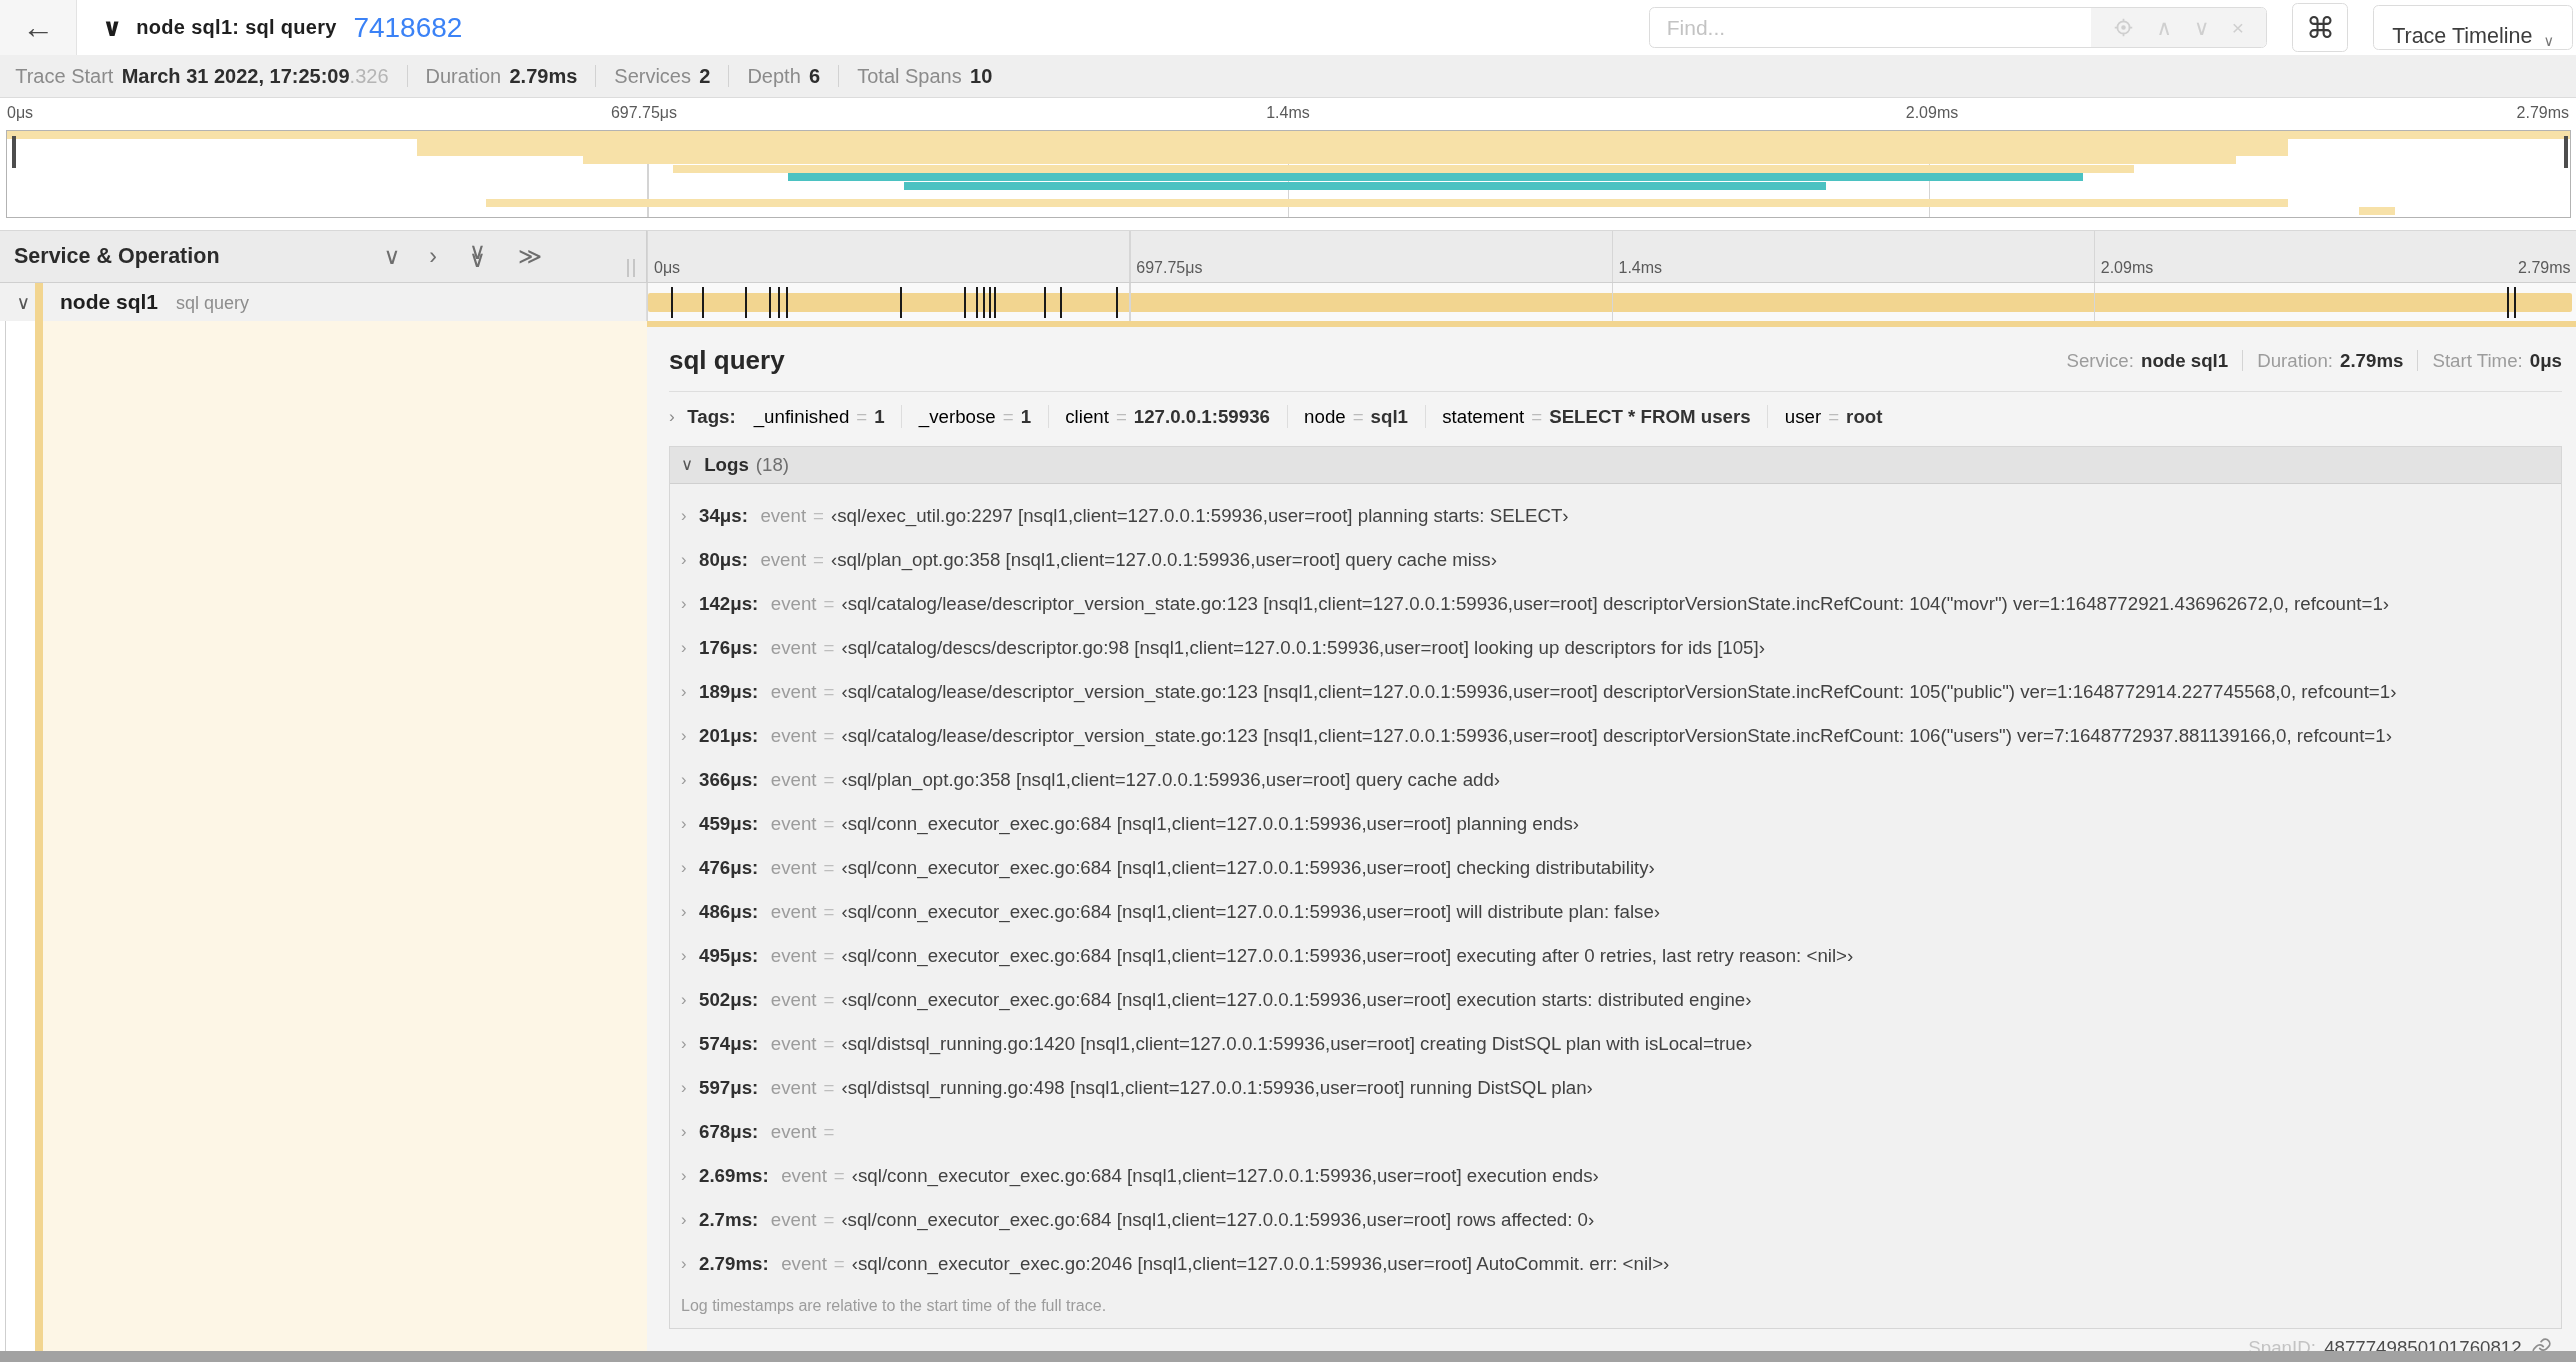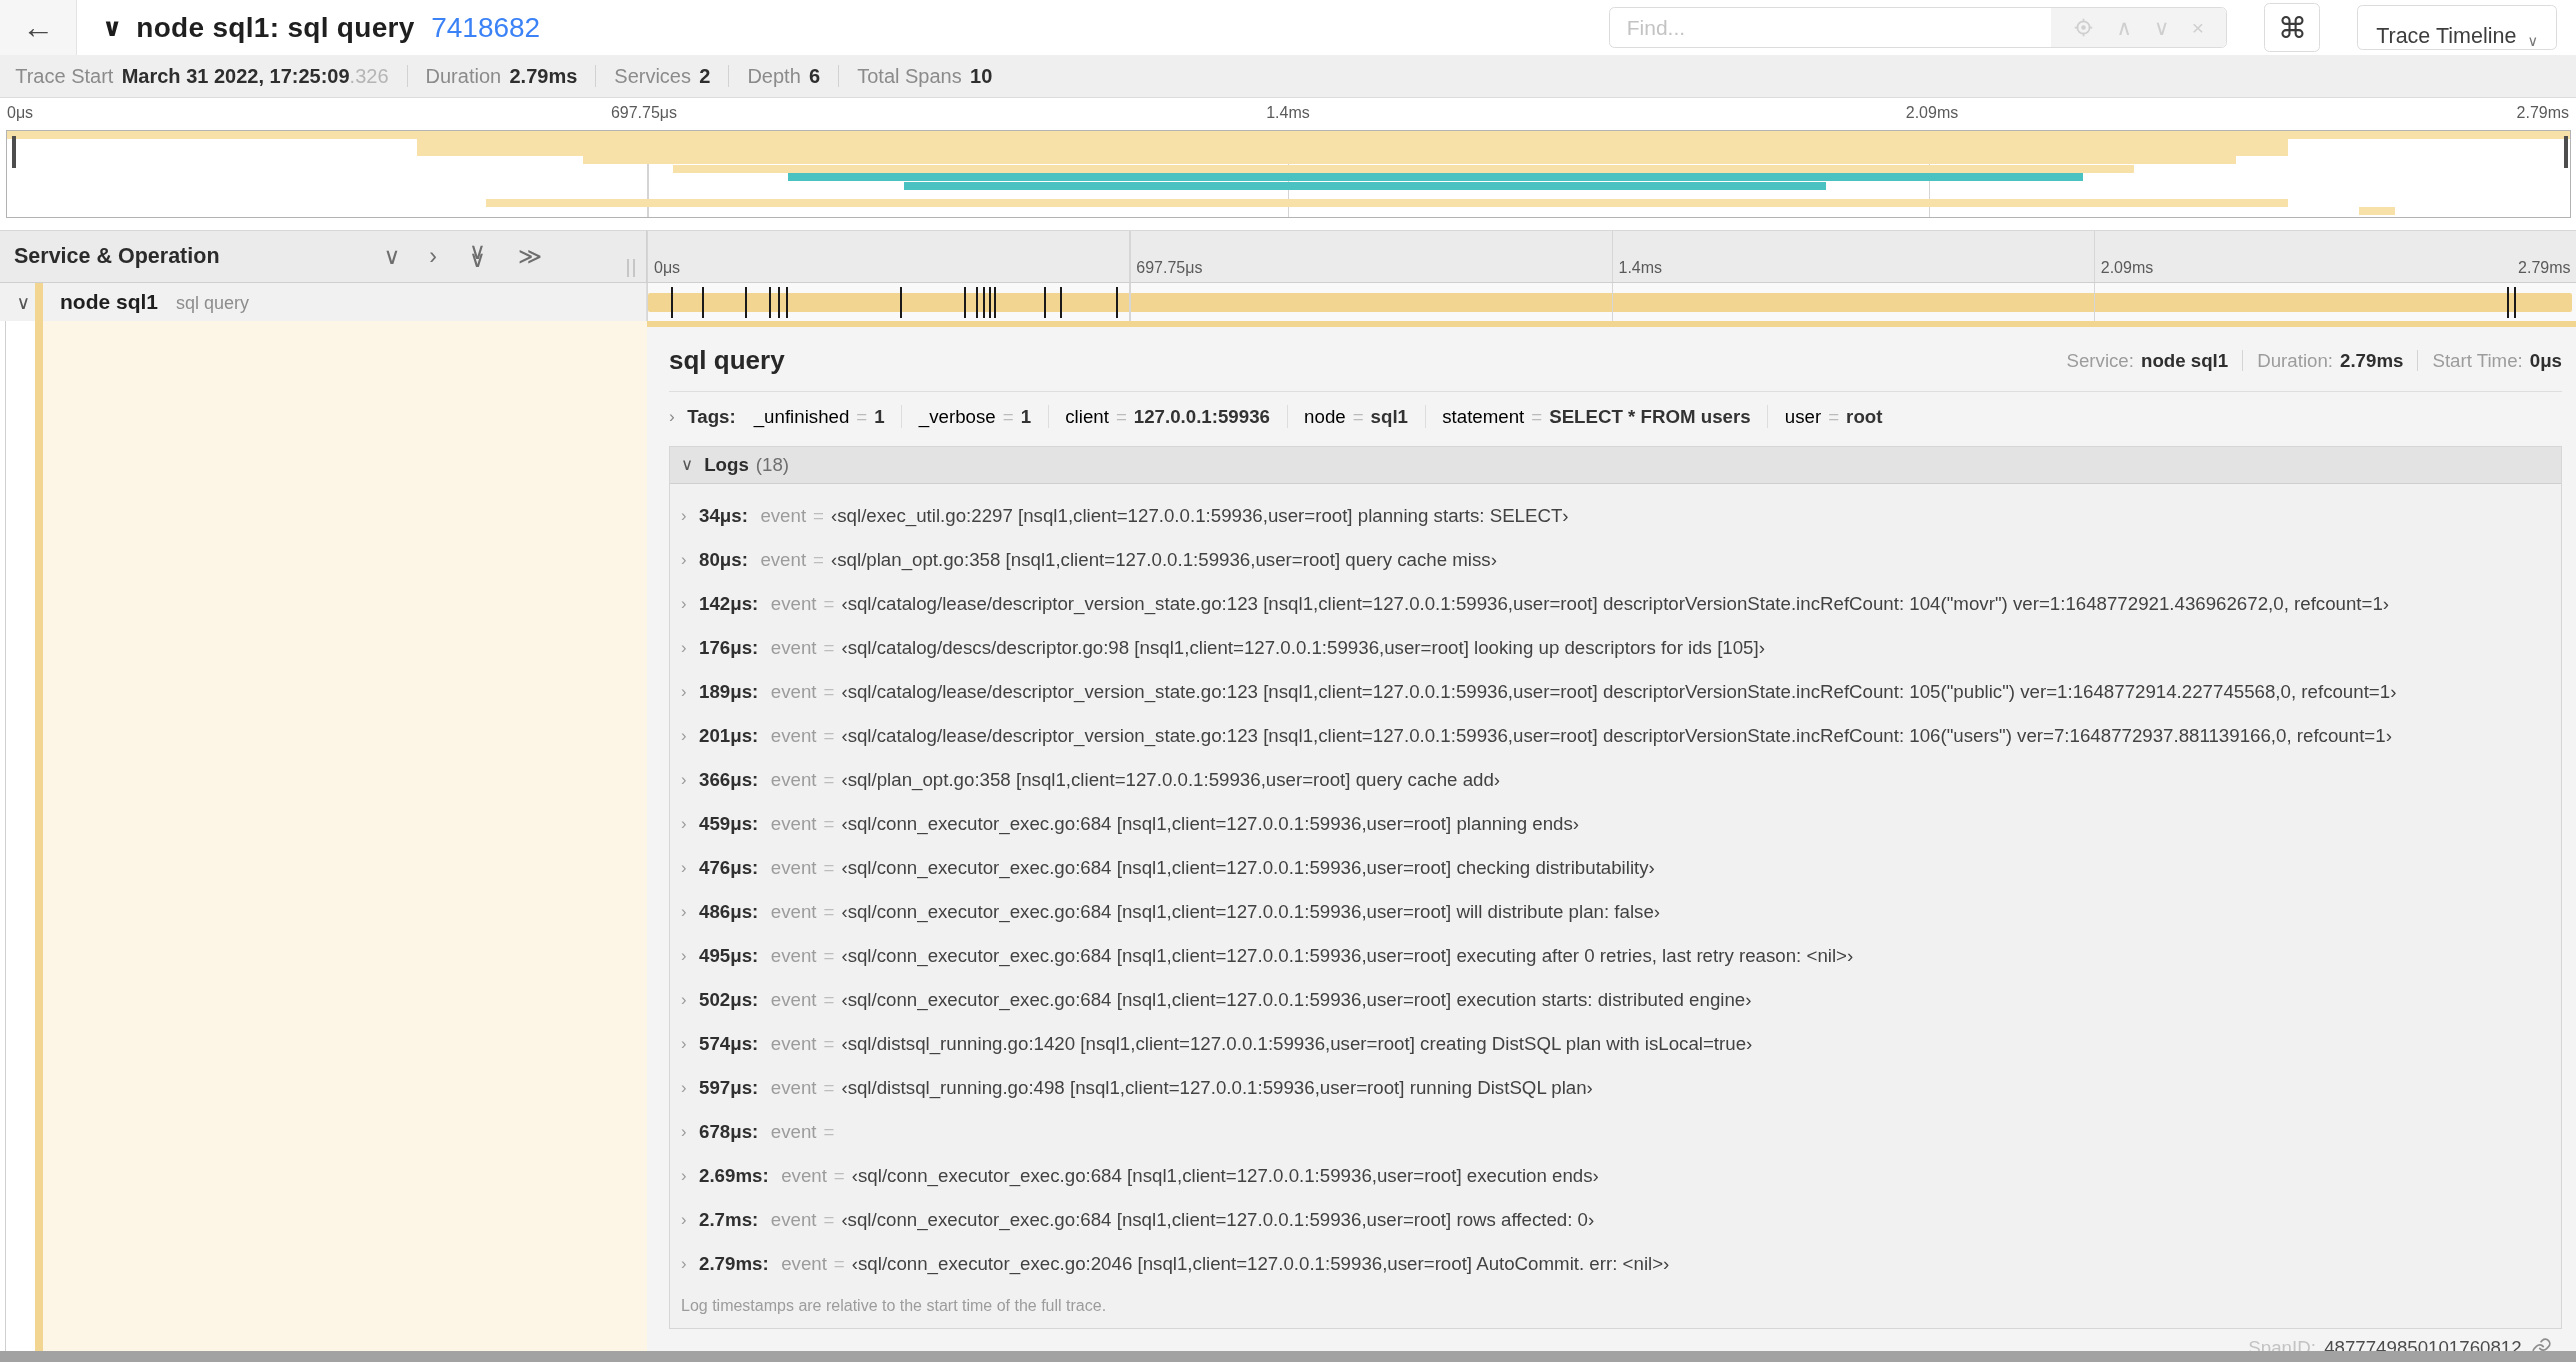--- a/index.html
+++ b/index.html
@@ -3,23 +3,23 @@
 <meta charset="utf-8">
 <style>
   html,body{margin:0;padding:0;}
   body{font-family:"Liberation Sans","DejaVu Sans",sans-serif;background:#fff;}
   .page{position:relative;width:2576px;height:1363px;overflow:hidden;background:#fff;}
 
   
   .topbar{position:absolute;top:0;left:0;right:0;height:55px;background:#fff;display:flex;align-items:center;}
   .back-btn{width:76px;height:55px;background:#f6f6f6;border-right:1.4px solid #e3e3e3;display:flex;align-items:center;justify-content:center;font-size:32px;color:#4a4a4a;cursor:pointer;}
   .title-caret{margin-left:25px;font-size:25px;font-weight:700;color:#1c1c1c;}
-  .page-title{margin-left:14px;font-size:28px;font-weight:700;color:#1f1f1f;letter-spacing:0.3px;}
+  .page-title{margin-left:14px;font-size:20px;font-weight:700;color:#1f1f1f;letter-spacing:0.3px;}
   .trace-id{margin-left:16.6px;font-size:28px;font-weight:400;color:#3b82f6;}
-  .topbar-right{margin-left:auto;display:flex;align-items:center;gap:37px;padding-right:19px;}
+  .topbar-right{margin-left:auto;display:flex;align-items:center;gap:25px;padding-right:3px;}
   .find-group{display:flex;width:616px;height:39px;border:1.4px solid #dcdcdc;border-radius:5.5px;overflow:hidden;background:#fff;}
   .find-input{flex:1;display:flex;align-items:center;padding-left:16.6px;font-size:21px;color:#c3c3c3;}
   .find-suffix{width:175px;background:#f3f3f3;display:flex;align-items:center;justify-content:space-evenly;color:#cfcfcf;}
   .find-suffix .fico{font-size:21px;line-height:1;}
   .cmd-btn{width:54px;height:47px;border:1.4px solid #dcdcdc;border-radius:5.5px;background:#fff;display:flex;align-items:center;justify-content:center;font-size:29px;color:#3a3a3a;cursor:pointer;}
   .view-btn{height:43px;border:1.4px solid #dcdcdc;border-radius:5.5px;background:#fff;display:flex;align-items:flex-end;gap:11px;padding:0 18px;font-size:21.5px;color:#3d3d3d;cursor:pointer;}
   .view-caret{font-size:14.5px;color:#777;}
 
   
   .infobar{position:absolute;top:55px;left:0;right:0;height:42px;background:#efefef;border-bottom:1.4px solid #dcdcdc;display:flex;align-items:center;padding-left:15.2px;font-size:20px;}

